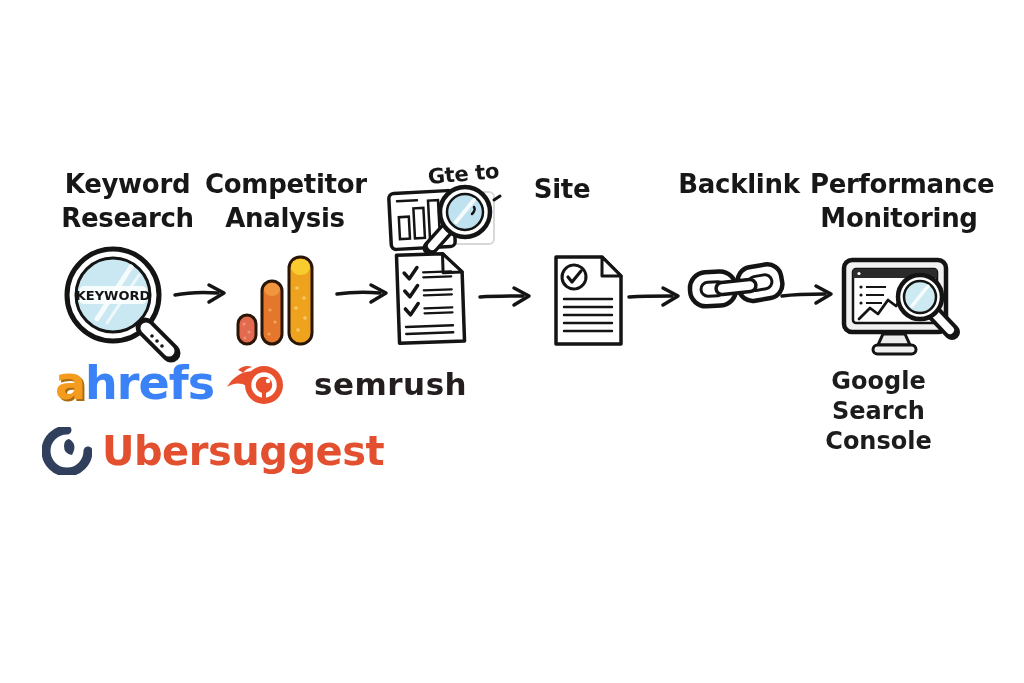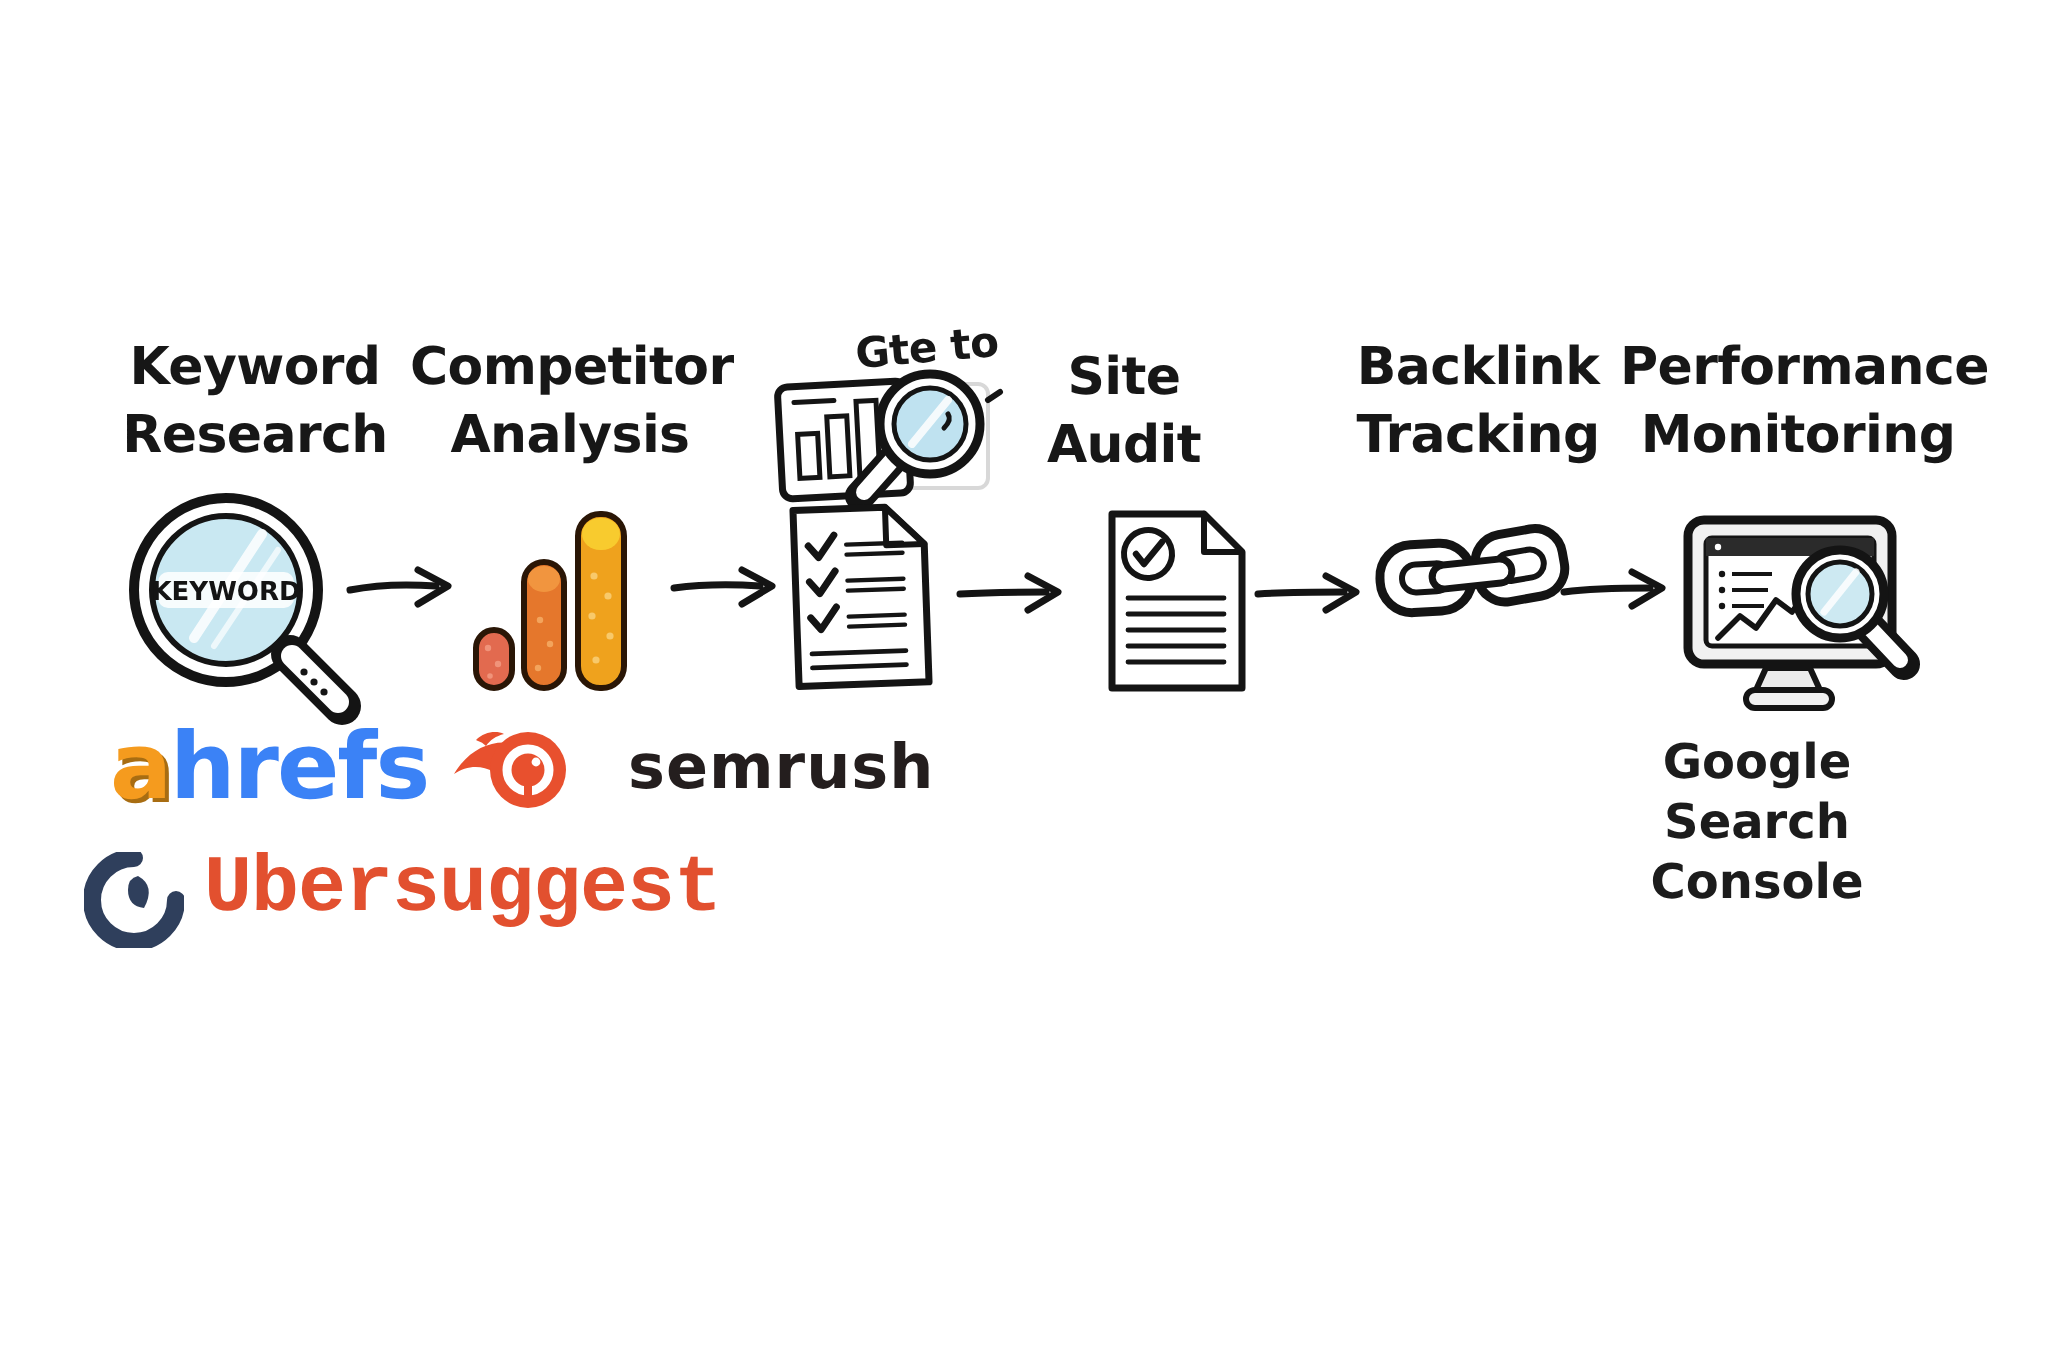--- a/index.html
+++ b/index.html
@@ -33,21 +33,21 @@
   .ar-3{left:477px;top:284px;}
   .ar-4{left:626px;top:284px;}
   .ar-5{left:779px;top:282px;}
   
   .logo-ahrefs{position:absolute;left:55px;top:358px;height:50px;display:flex;align-items:center;
     font-weight:bold;font-size:46px;letter-spacing:-1px;line-height:1;}
   .ahrefs-a{color:#f59b1e;text-shadow:2px 2px 0 #a86d12;}
   .ahrefs-rest{color:#3b82f6;text-align:right;}
   .logo-semrush{position:absolute;left:224px;top:360px;height:48px;display:flex;align-items:center;gap:10px;}
   .semrush-text{font-weight:bold;font-size:31px;color:#241e1e;letter-spacing:.5px;line-height:1;margin-left:18px;}
-  .logo-ubersuggest{position:absolute;left:42px;top:426px;height:50px;display:flex;align-items:flex-start;gap:10px;font-family:Liberation Mono, monospace;}
+  .logo-ubersuggest{position:absolute;left:42px;top:426px;height:50px;display:flex;align-items:center;gap:10px;}
   .ubersuggest-text{font-weight:bold;font-size:40px;color:#e2502f;letter-spacing:-.5px;line-height:1;}
   
   .gsc-caption{position:absolute;left:781px;top:366px;width:195px;text-align:center;
     font-size:24px;font-weight:600;line-height:1.25;color:#1c1c1c;}
 </style>
 </head>
 <body>
 
 <div class="canvas">
 
@@ -55,25 +55,23 @@
     <div>Keyword</div>
     <div>Research</div>
   </div>
   <div class="step-label lbl-2">
     <div>Competitor</div>
     <div>Analysis</div>
   </div>
   <div class="step-label lbl-3">Gte to</div>
   <div class="step-label lbl-4">
     <div>Site</div>
-    <div>Audit</div>
   </div>
   <div class="step-label lbl-5">
     <div>Backlink</div>
-    <div>Tracking</div>
   </div>
   <div class="step-label lbl-6">
     <div>Performance</div>
     <div>Monitoring</div>
   </div>
 
   <svg class="icon ic-keyword" width="132" height="126" viewBox="0 0 132 126">
     <circle cx="58" cy="52" r="46" fill="#ffffff" stroke="#141414" stroke-width="5"></circle>
     <circle cx="58" cy="52" r="37" fill="#c9e8f2" stroke="#141414" stroke-width="3"></circle>
     <line x1="42" y1="76" x2="76" y2="24" stroke="#ffffff" stroke-width="5" opacity=".85" stroke-linecap="round"></line>

